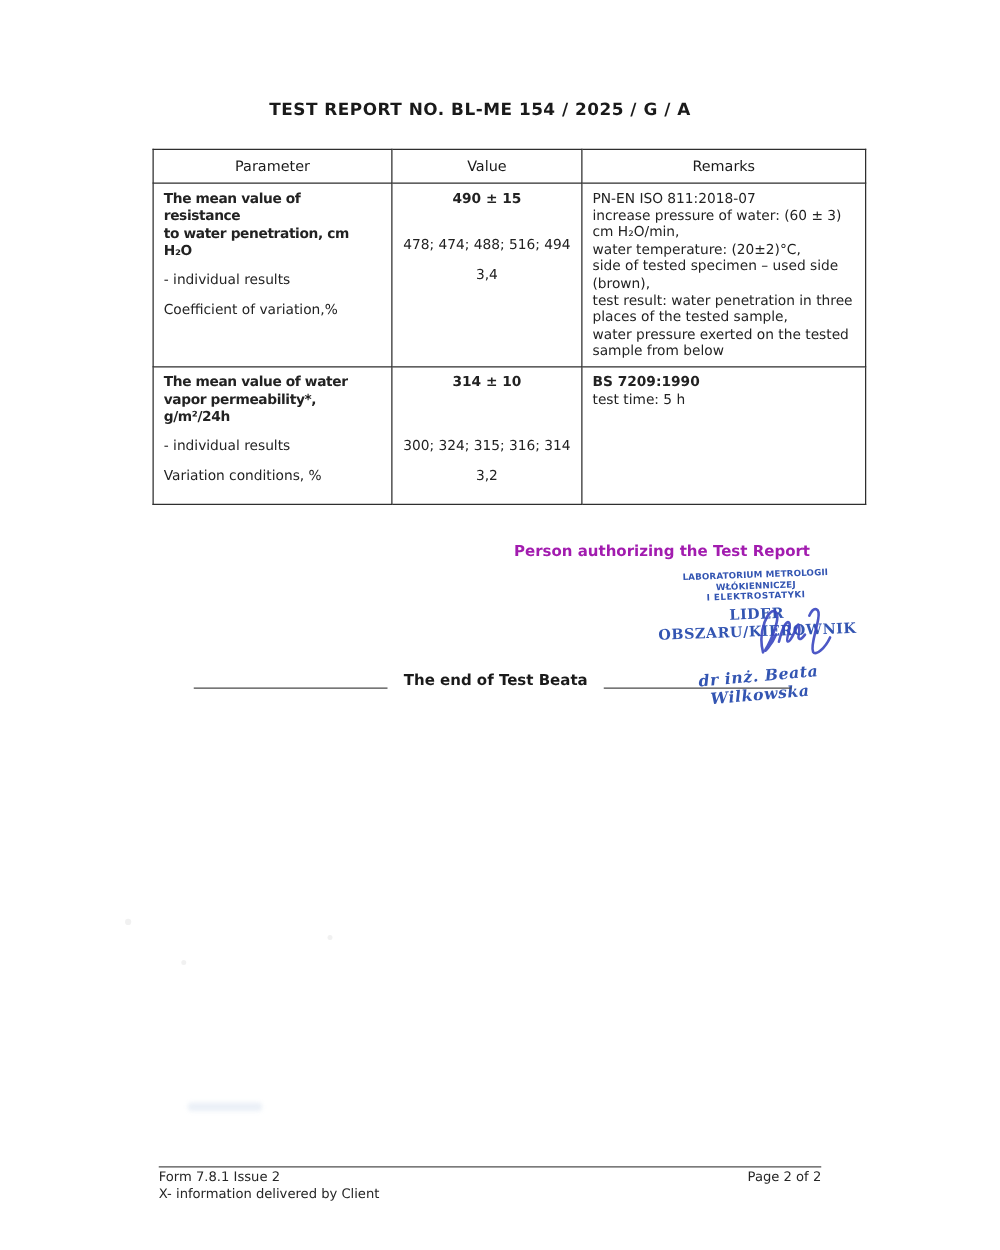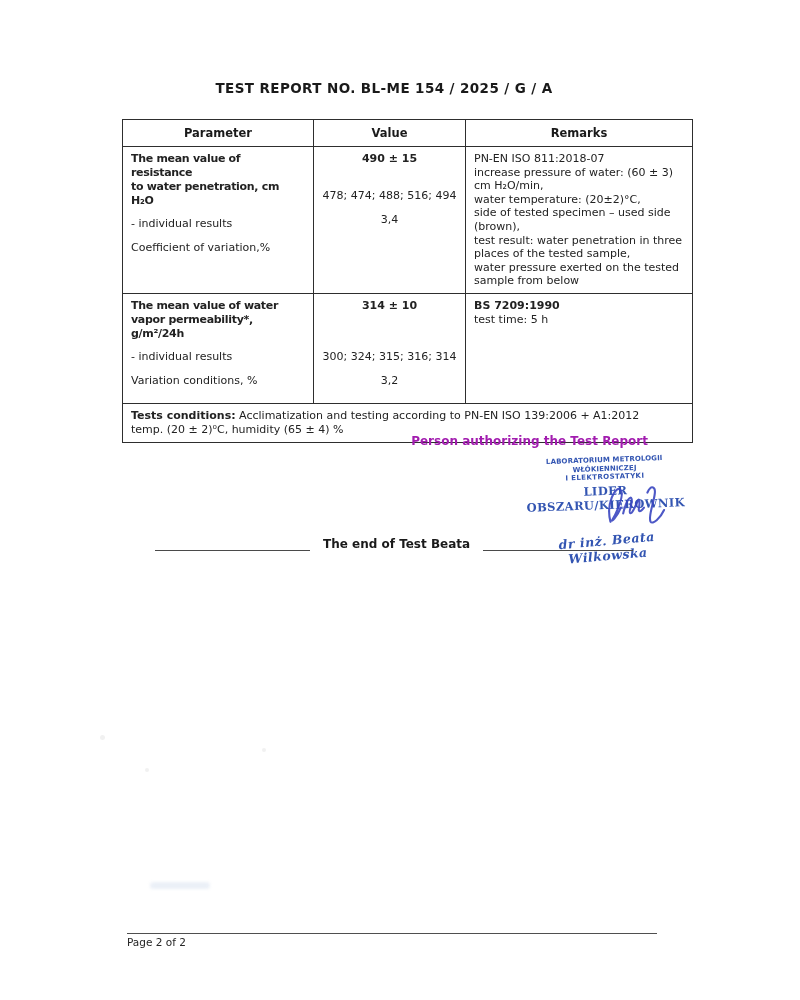--- a/index.html
+++ b/index.html
@@ -20,21 +20,21 @@
   
   table.report{
     position:absolute;left:122px;top:119px;width:570px;
     border-collapse:collapse;table-layout:fixed;
     font-size:11px;color:#222;
   }
   table.report th, table.report td{
     border:1.5px solid #2e2e2e;vertical-align:top;padding:5px 8px;
   }
   table.report th{
-    text-align:center;font-weight:bold;font-size:11.5px;padding:6px 4px;color:#1a1a1a;margin-left:20px;
+    text-align:center;font-weight:normal;font-size:11.5px;padding:6px 4px;color:#1a1a1a;margin-left:20px;
   }
   td.param .main{font-weight:bold;letter-spacing:-0.3px;line-height:14px;}
   td.val{text-align:center;}
   td.val .main{font-weight:bold;line-height:14px;}
   .mh2{min-height:28px;margin-bottom:9px;}
   .mh3{min-height:42px;margin-bottom:9px;}
   .subline{margin-bottom:10px;line-height:14px;}
   td.remarks{font-size:11px;line-height:13.6px;padding-top:4px;}
   td.remarks .rtitle{line-height:13.6px;}
   tr.row-2 td.remarks .rtitle{font-weight:bold;}
@@ -149,28 +149,20 @@
       <div class="main mh3">314 ± 10</div>
       <div class="subline">300; 324; 315; 316; 314</div>
       <div class="subline">3,2</div>
     </td>
     <td class="remarks">
       <div class="rtitle">BS 7209:1990</div>
       <div class="pre">test time: 5 h</div>
     </td>
   </tr>
 
-  <tr>
-    <td class="conditions" colspan="3">
-      <div>
-        <span class="bold">Tests conditions:</span><span> Acclimatization and testing according to PN-EN ISO 139:2006 + A1:2012</span>
-      </div>
-      <div>temp. (20 ± 2)⁰C, humidity (65 ± 4) %</div>
-    </td>
-  </tr>
 </tbody>
   </table>
 
 <div class="authorizing">Person authorizing the Test Report</div>
 
 <div class="stamp" style="color:#3355b2;">
   <div class="s1">LABORATORIUM METROLOGII WŁÓKIENNICZEJ</div>
   <div class="s2">I ELEKTROSTATYKI</div>
   <div class="s3">LIDER OBSZARU/KIEROWNIK</div>
   <div class="sname">dr inż. Beata Wilkowska</div>
@@ -182,19 +174,23 @@
 </div>
 
 <div class="end-marker">
   <div class="spacer"></div>
   <div class="line left"></div>
   <div class="txt">The end of Test Beata</div>
   <div class="line right"></div>
 </div>
 
 <div class="footer">
+  <div>
+    <div>Form 7.8.1  Issue 2</div>
+    <div>X- information delivered by Client</div>
+  </div>
   <div>Page 2 of  2</div>
 </div>
 
 <div class="speck" style="left:100px;top:735px;width:5px;height:5px;"></div>
 <div class="speck" style="left:145px;top:768px;width:4px;height:4px;"></div>
 <div class="speck" style="left:262px;top:748px;width:4px;height:4px;"></div>
 <div class="smudge"></div>
 
 </body></html>

